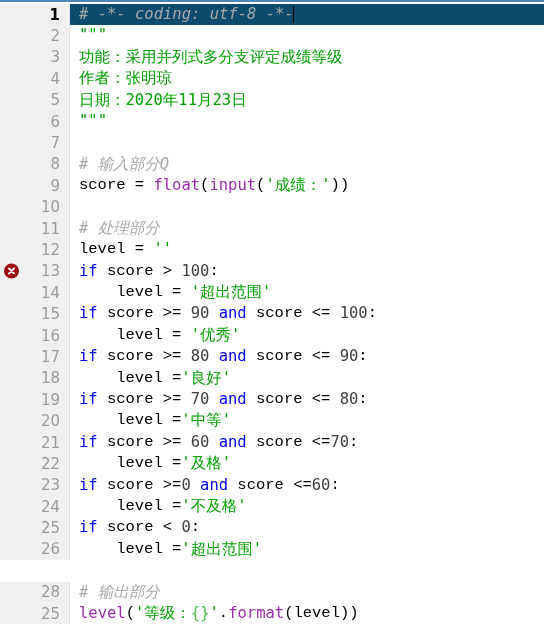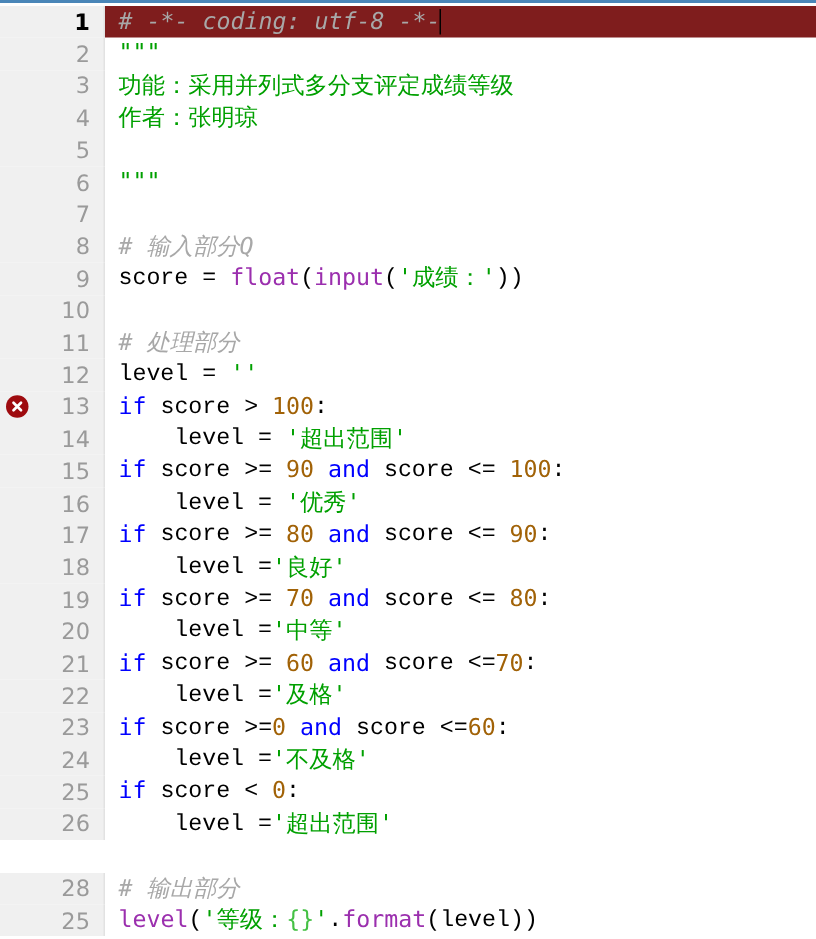--- a/index.html
+++ b/index.html
@@ -26,21 +26,21 @@
     right: 0;
   }
   .row {
     position: relative;
     height: 21.4px;
     display: flex;
     align-items: center;
     white-space: pre;
   }
   .row.current .code-cell {
-    background: #7f1d1d;
+    background: #0c4a6e;
   }
   .gutter {
     width: 70px;
     min-width: 70px;
     height: 21.4px;
     background: #f0f0f0;
     border-right: 1px solid #e2e2e2;
     box-sizing: border-box;
     display: flex;
     align-items: center;
@@ -80,41 +80,41 @@
     line-height: 21.4px;
     letter-spacing: 0px;
     color: #000000;
   }
   .tok { white-space: pre; }
   .t-comment { color: #a8a8a8; font-style: italic; }
   .t-string  { color: #00a000; }
   .t-brace   { color: #44c044; }
   .t-kw      { color: #0000ff; }
   .t-fn      { color: #9b2fae; }
-  .t-num     { color: #a16207; }
+  .t-num     { color: #404040; }
   .t-plain   { color: #000000; font-family: Liberation Mono, monospace; }
   .caret {
     display: inline-block;
     width: 1.5px;
     height: 17px;
     background: #000000;
     vertical-align: middle;
     margin: 0 -0.75px;
   }
 </style>
 </head>
 <body>
 
 <div class="editor">
   <div class="rows" id="rows">
       <div class="row current"><div class="gutter"><span>1</span></div><div class="code-cell"><span class="tok t-comment"># -*- coding</span><span class="tok t-comment">: utf-8 -*-</span><span class="caret"></span></div></div>
       <div class="row"><div class="gutter"><span>2</span></div><div class="code-cell"><span class="tok t-string">"""</span></div></div>
       <div class="row"><div class="gutter"><span>3</span></div><div class="code-cell"><span class="tok t-string">功能：采用并列式多分支评定成绩等级</span></div></div>
       <div class="row"><div class="gutter"><span>4</span></div><div class="code-cell"><span class="tok t-string">作者：张明琼</span></div></div>
-      <div class="row"><div class="gutter"><span>5</span></div></div>
+      <div class="row"><div class="gutter"><span>5</span></div><div class="code-cell"><span class="tok t-string">日期：2020年11月23日</span></div></div>
       <div class="row"><div class="gutter"><span>6</span></div><div class="code-cell"><span class="tok t-string">"""</span></div></div>
       <div class="row"><div class="gutter"><span>7</span></div><div class="code-cell"></div></div>
       <div class="row"><div class="gutter"><span>8</span></div><div class="code-cell"><span class="tok t-comment"># 输入部分Q</span></div></div>
       <div class="row"><div class="gutter"><span>9</span></div><div class="code-cell"><span class="tok t-plain">score = </span><span class="tok t-fn">float</span><span class="tok t-plain">(</span><span class="tok t-fn">input</span><span class="tok t-plain">(</span><span class="tok t-string">'成绩：</span><span class="tok t-string">'</span><span class="tok t-plain">))</span></div></div>
       <div class="row"><div class="gutter"><span>10</span></div><div class="code-cell"></div></div>
       <div class="row"><div class="gutter"><span>11</span></div><div class="code-cell"><span class="tok t-comment"># 处理部分</span></div></div>
       <div class="row"><div class="gutter"><span>12</span></div><div class="code-cell"><span class="tok t-plain">level = </span><span class="tok t-string">''</span></div></div>
       <div class="row"><div class="gutter"><span class="err-marker"><svg width="9" height="9" viewBox="0 0 9 9">
               <path d="M2 2 L7 7 M7 2 L2 7" stroke="#ffffff" stroke-width="1.8" stroke-linecap="round"></path>
             </svg></span><span>13</span></div><div class="code-cell"><span class="tok t-kw">if</span><span class="tok t-plain"> score &gt; </span><span class="tok t-num">100</span><span class="tok t-plain">:</span></div></div>

